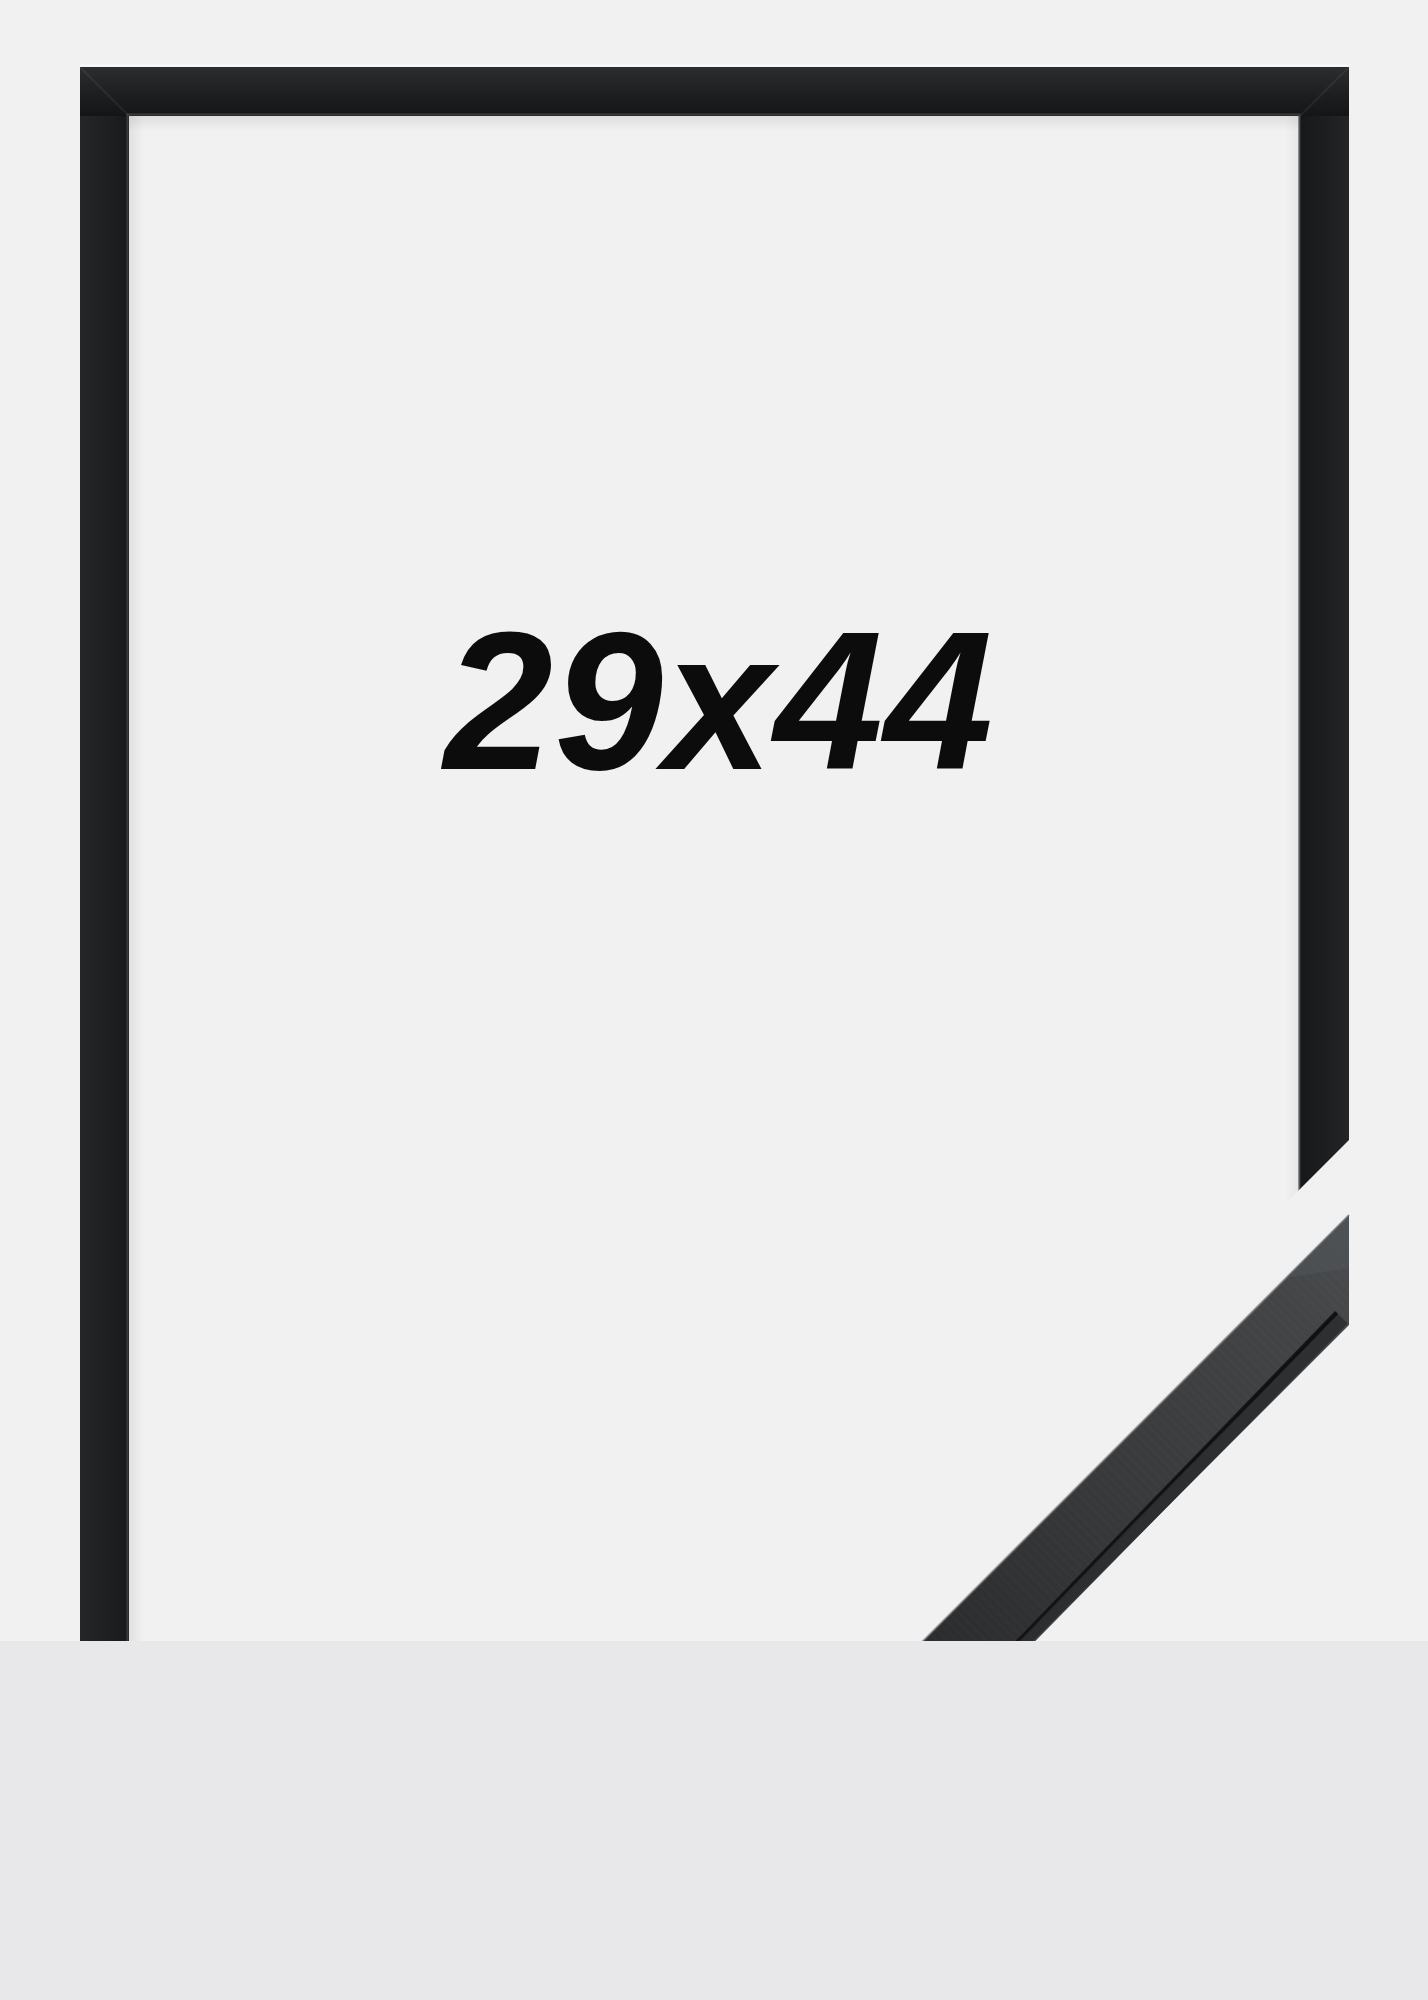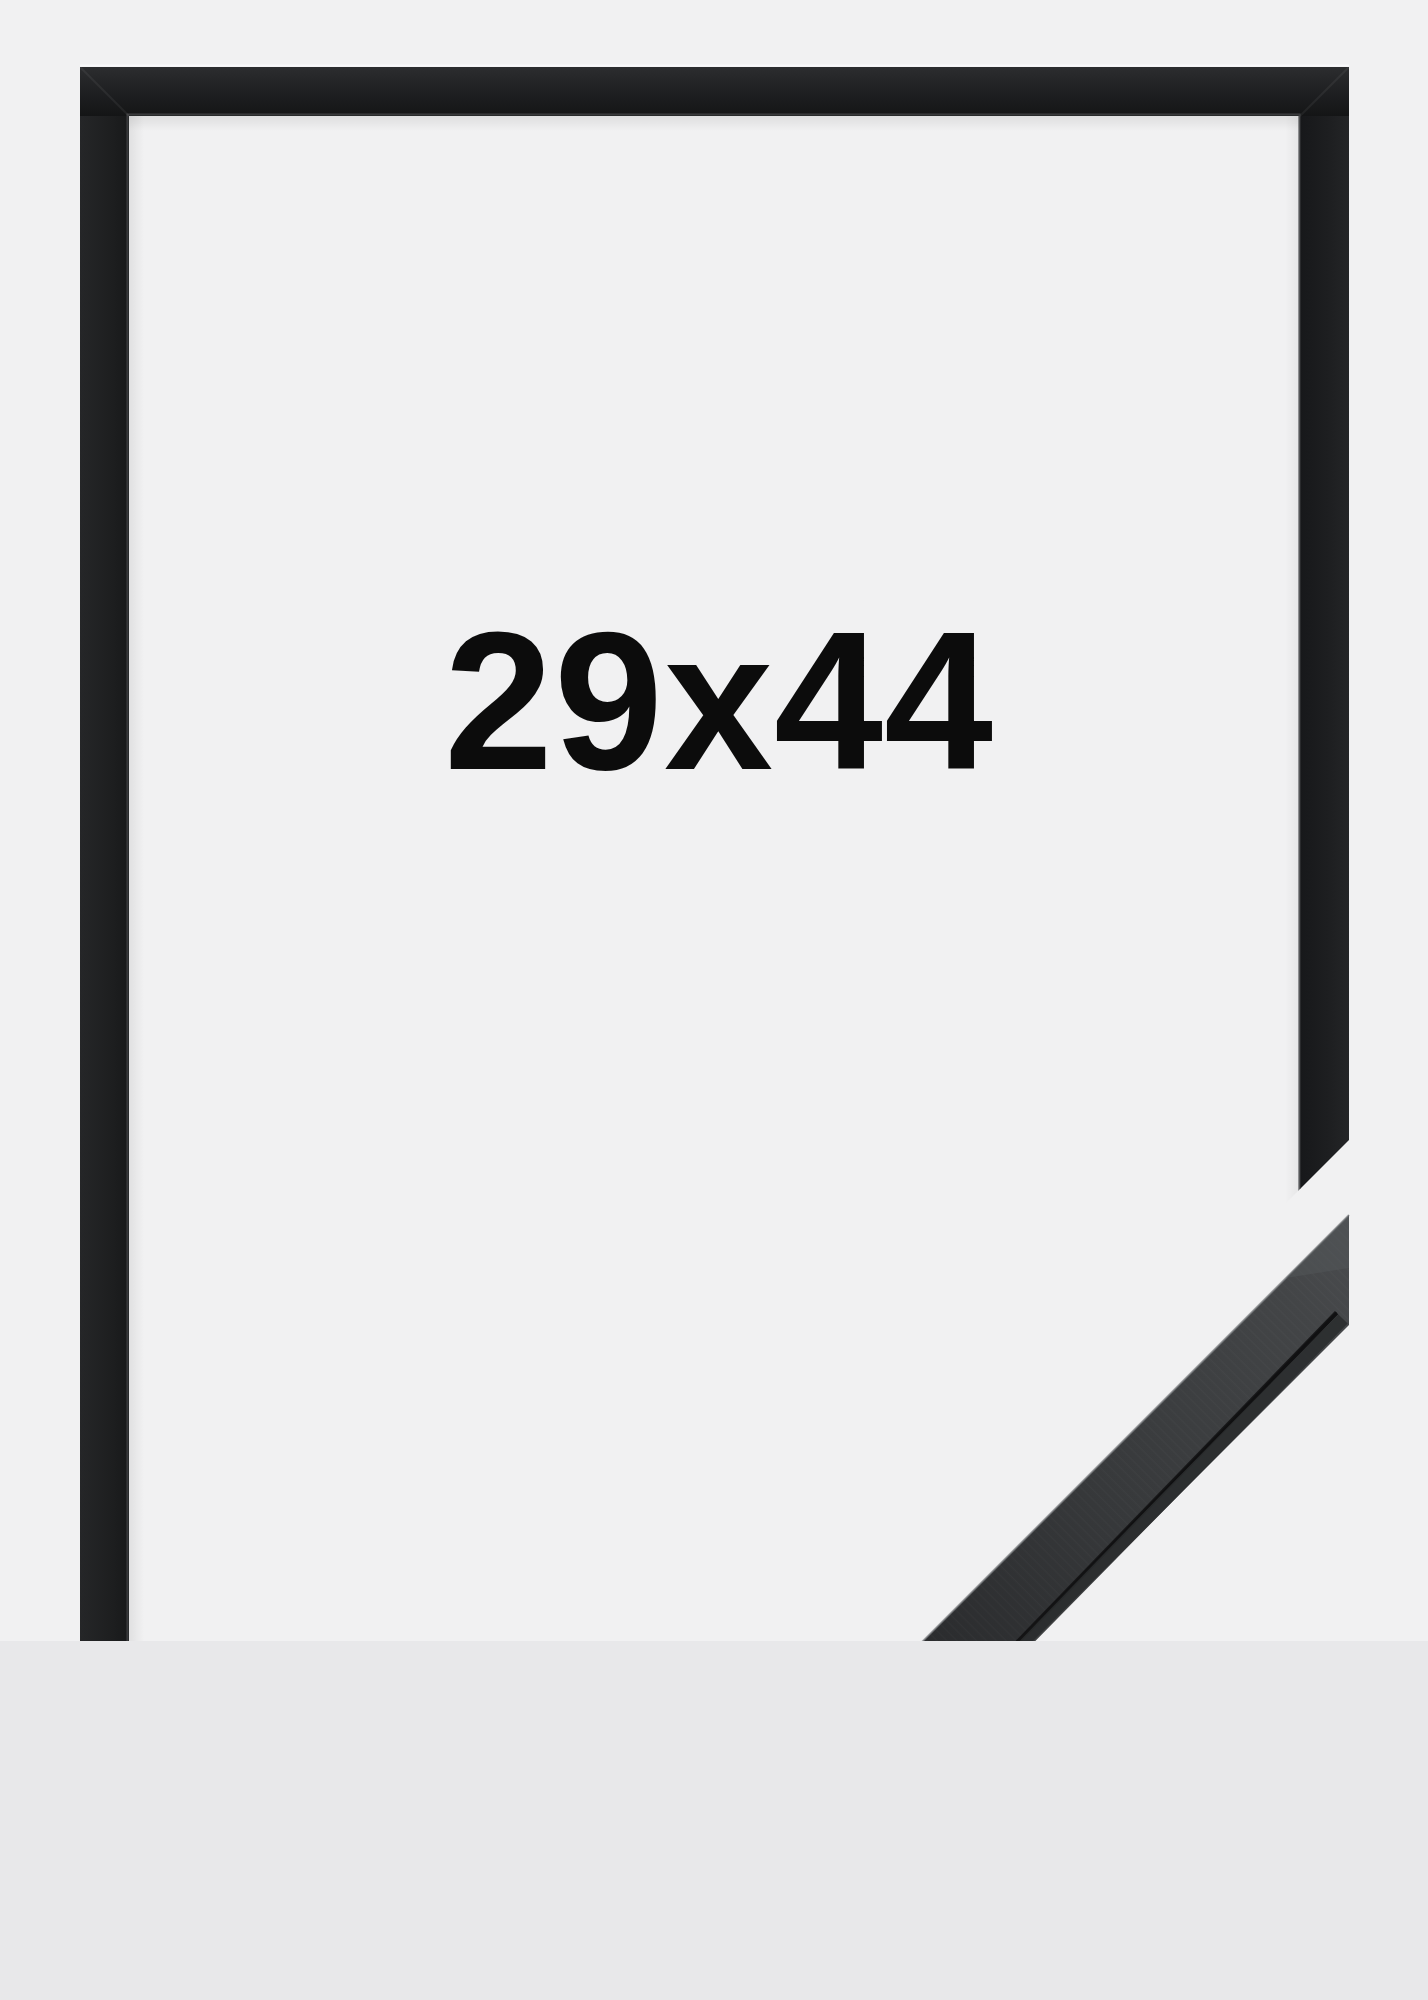--- a/index.html
+++ b/index.html
@@ -2,20 +2,21 @@
 <html><head>
 <meta charset="utf-8">
 <style>
   html,body{margin:0;padding:0;background:#e8e8ea;}
   .stage{
     position:relative;
     width:1428px;height:1641px;
     background:#f1f1f2;
     overflow:hidden;
     font-family:"Liberation Sans", sans-serif;
+    font-style:italic;
   }
   .stage svg{position:absolute;left:0;top:0;display:block;}
   .size-label{
     position:absolute;
     left:719px;
     top:604px;
     transform:translateX(-50%);
     font-size:196px;
     font-weight:700;
     letter-spacing:1px;

